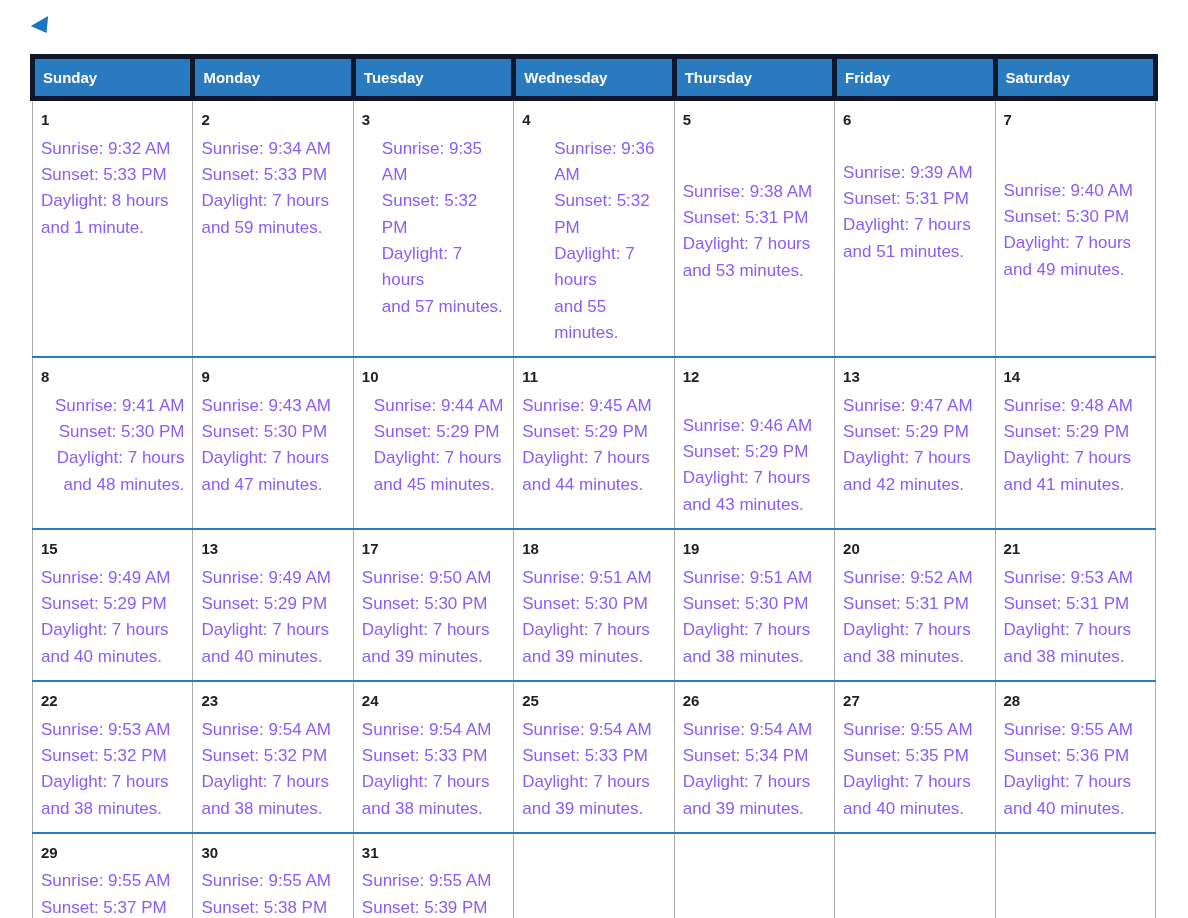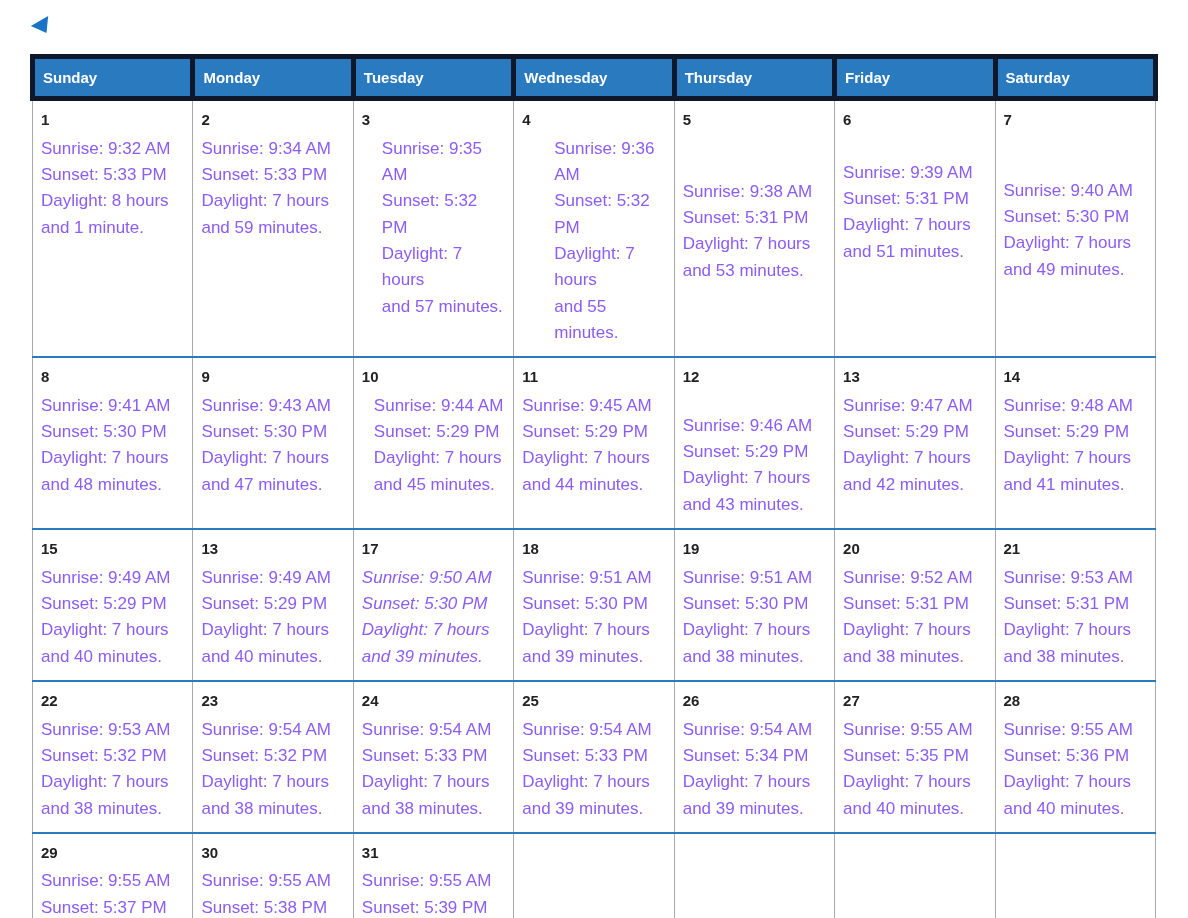--- a/index.html
+++ b/index.html
@@ -181,21 +181,21 @@
           <span class="day-num">7</span>
           <div class="day-info" style="white-space: pre-line; margin-top: 46px;">Sunrise: 9:40 AM
 Sunset: 5:30 PM
 Daylight: 7 hours
 and 49 minutes.</div>
         </td>
       </tr>
       <tr class="week-row">
         <td>
           <span class="day-num">8</span>
-          <div class="day-info" style="white-space: pre-line;">Sunrise: 9:41 AM
+          <div class="day-info" style="white-space: pre-line; text-align: right;">Sunrise: 9:41 AM
 Sunset: 5:30 PM
 Daylight: 7 hours
 and 48 minutes.</div>
         </td>
         <td>
           <span class="day-num">9</span>
           <div class="day-info" style="white-space: pre-line;">Sunrise: 9:43 AM
 Sunset: 5:30 PM
 Daylight: 7 hours
 and 47 minutes.</div>
@@ -246,21 +246,21 @@
         </td>
         <td>
           <span class="day-num">13</span>
           <div class="day-info" style="white-space: pre-line;">Sunrise: 9:49 AM
 Sunset: 5:29 PM
 Daylight: 7 hours
 and 40 minutes.</div>
         </td>
         <td>
           <span class="day-num">17</span>
-          <div class="day-info" style="white-space: pre-line; font-style: italic;">Sunrise: 9:50 AM
+          <div class="day-info" style="white-space: pre-line;">Sunrise: 9:50 AM
 Sunset: 5:30 PM
 Daylight: 7 hours
 and 39 minutes.</div>
         </td>
         <td>
           <span class="day-num">18</span>
           <div class="day-info" style="white-space: pre-line;">Sunrise: 9:51 AM
 Sunset: 5:30 PM
 Daylight: 7 hours
 and 39 minutes.</div>

